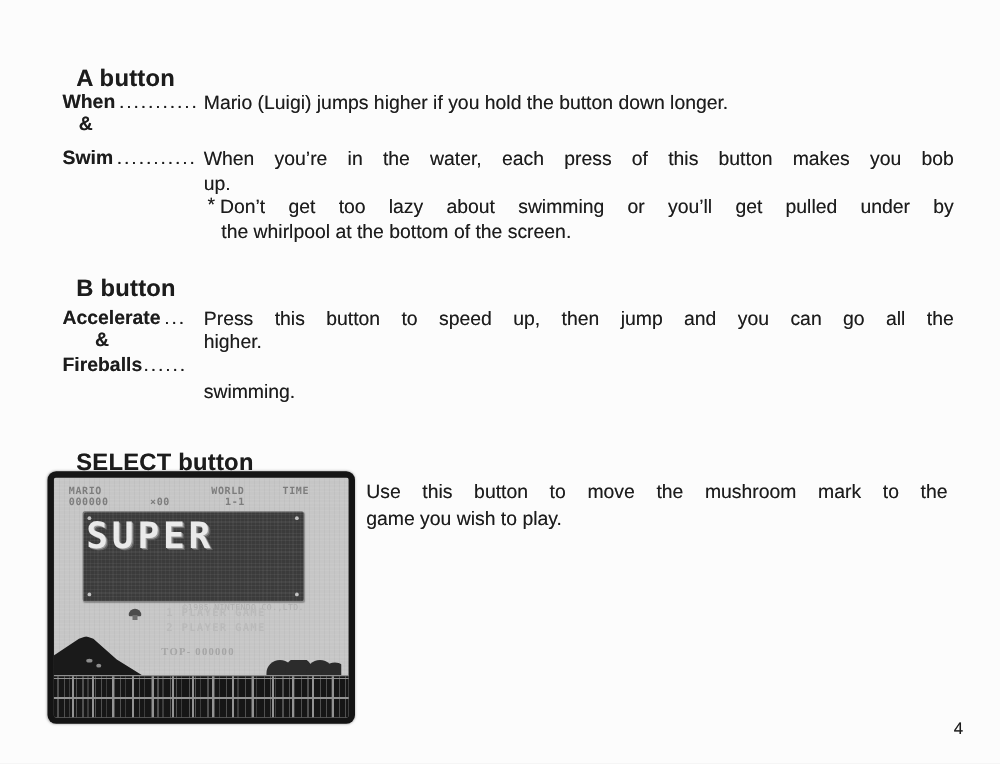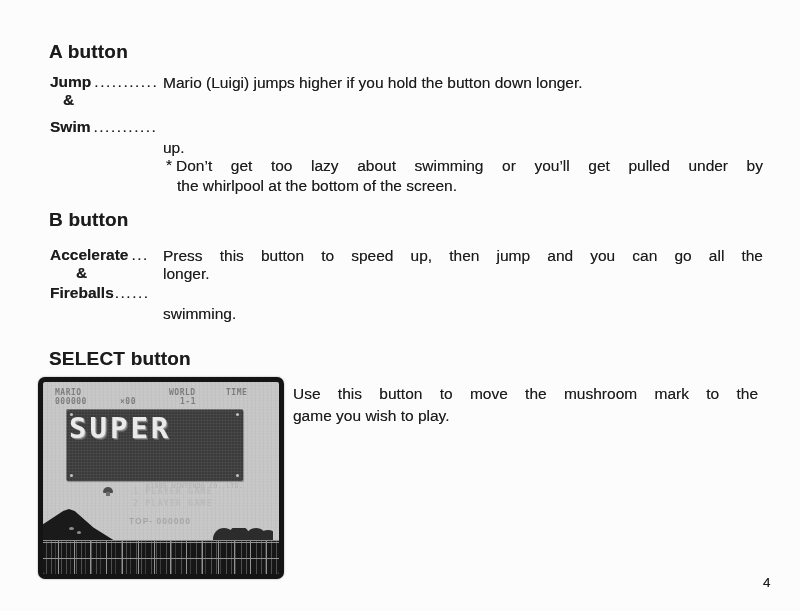--- a/index.html
+++ b/index.html
@@ -2,21 +2,21 @@
 <html><head>
 <meta charset="utf-8">
 <style>
   html,body{margin:0;padding:0;}
   body{background:#e8e8e8;}
   .page{
     position:relative; width:800px; height:611px; background:#fcfcfc;
     font-family:"Liberation Sans", sans-serif; color:#1c1c1c; overflow:hidden;
     text-shadow:0 0 .5px rgba(20,20,20,.55);
   }
-  .hd{position:absolute; left:49px; margin:0; font-size:19px; font-weight:bold; letter-spacing:.2px;}
+  .hd{position:absolute; left:49px; margin:12px; font-size:19px; font-weight:bold; letter-spacing:.2px;}
   .term{position:absolute; left:50px; font-size:15.5px; font-weight:bold; white-space:nowrap;}
   .term .dots{font-weight:normal; letter-spacing:1.5px; margin-left:3px;}
   .term .dots.tight{margin-left:1px;}
   .amp{position:absolute; font-size:15.5px; font-weight:bold;}
   .txt{position:absolute; font-size:15.5px; line-height:19px; white-space:nowrap;}
   .just{white-space:normal; text-align:justify; text-align-last:justify; word-spacing:1px;}
   .star{position:absolute; font-size:15.5px;}
   .pagenum{position:absolute; left:763px; top:575px; font-size:13.5px;}
 
   
@@ -58,21 +58,21 @@
   .copyright{
     position:absolute; left:100px; top:100px; width:100px; text-align:right;
     font-family:"DejaVu Sans Mono", monospace; font-size:6.5px; color:#b0b0b0;
     letter-spacing:.3px; filter:blur(.3px); white-space:nowrap;
   }
   .menuln{
     position:absolute; left:90px; font-family:"DejaVu Sans Mono", monospace; font-weight:bold;
     font-size:8.5px; color:#bababa; letter-spacing:1px; filter:blur(.5px); white-space:nowrap;
   }
   .topscore{
-    position:absolute; left:86px; top:134px; font-family:Liberation Sans, sans-serif;
+    position:absolute; left:86px; top:134px; font-family:Liberation Serif, serif;
     font-weight:bold; font-size:8.5px; color:#a5a5a5; letter-spacing:1px; filter:blur(.45px);
   }
   .mushroom{position:absolute; left:60px; top:105px; width:10px; height:9px; filter:blur(.4px);}
   .mushroom .cap{position:absolute; left:0; top:0; width:10px; height:6px; background:#4c4c4c; border-radius:5px 5px 1px 1px;}
   .mushroom .stem{position:absolute; left:3px; top:5px; width:4px; height:4px; background:#6e6e6e;}
   .hill{
     position:absolute; left:0; bottom:33px; width:72px; height:32px; background:#1a1a1a;
     clip-path:polygon(0 100%, 0 48%, 28% 6%, 36% 0, 44% 6%, 70% 58%, 100% 100%);
     filter:blur(.3px);
   }
@@ -90,39 +90,40 @@
     filter:blur(.25px);
   }
 </style>
 </head>
 <body>
 
 <div class="page">
 
   <h2 class="hd" style="top:41px">A button</h2>
 
-  <div class="term" style="top:73px"><b>Jump</b><span class="dots">...........</span></div>
+  <div class="term" style="top:73px"><b>When</b><span class="dots">...........</span></div>
   <div class="txt" style="left:163px; top:73px">Mario (Luigi) jumps higher if you hold the button down longer.</div>
 
   <div class="amp" style="left:63px; top:91px">&amp;</div>
 
   <div class="term" style="top:118px"><b>Swim</b><span class="dots">...........</span></div>
+  <div class="txt just" style="left:163px; top:118px; width:600px">When you’re in the water, each press of this button makes you bob</div>
   <div class="txt" style="left:163px; top:138px">up.</div>
 
   <div class="star" style="left:166px; top:156px">*</div>
   <div class="txt" style="left:177px; top:176px">the whirlpool at the bottom of the screen.</div>
   <div class="txt just" style="left:176px; top:156px; width:587px">Don’t get too lazy about swimming or you’ll get pulled under by</div>
 
   <h2 class="hd" style="top:209px">B button</h2>
 
   <div class="term" style="top:246px"><b>Accelerate</b><span class="dots">...</span></div>
   <div class="txt just" style="left:163px; top:246px; width:600px">Press this button to speed up, then jump and you can go all the</div>
 
   <div class="amp" style="left:76px; top:264px">&amp;</div>
-  <div class="txt" style="left:163px; top:264px">longer.</div>
+  <div class="txt" style="left:163px; top:264px">higher.</div>
 
   <div class="term" style="top:284px"><b>Fireballs</b><span class="dots tight">......</span></div>
   <div class="txt" style="left:163px; top:304px">swimming.</div>
 
   <h2 class="hd" style="top:348px">SELECT button</h2>
 
   <div class="txt just" style="left:293px; top:384px; width:465px">Use this button to move the mushroom mark to the</div>
   <div class="txt" style="left:293px; top:406px">game you wish to play.</div>
 
   <div class="shot">

